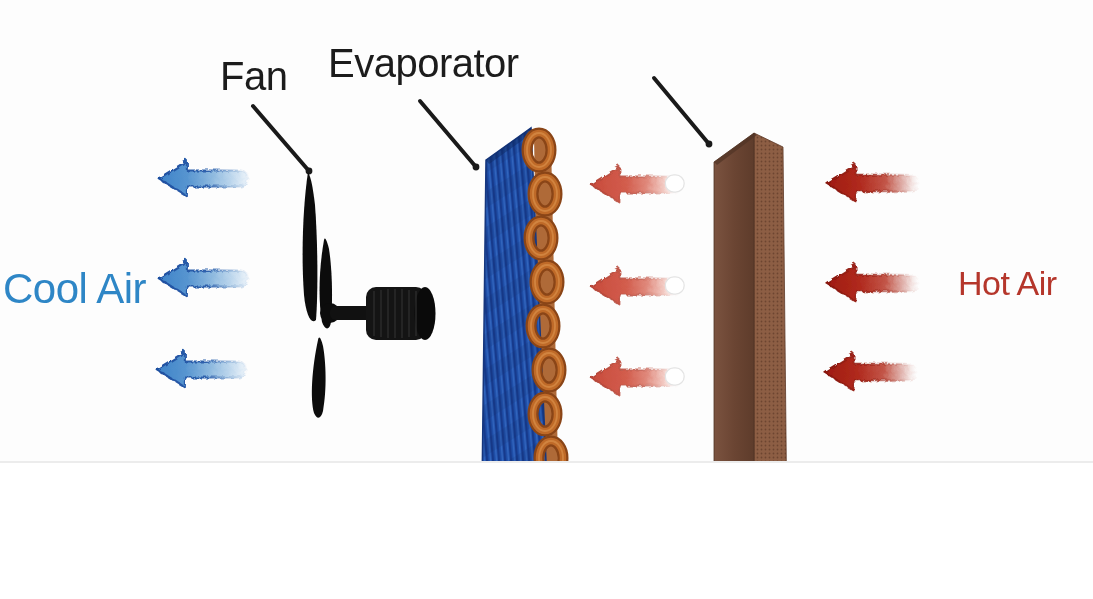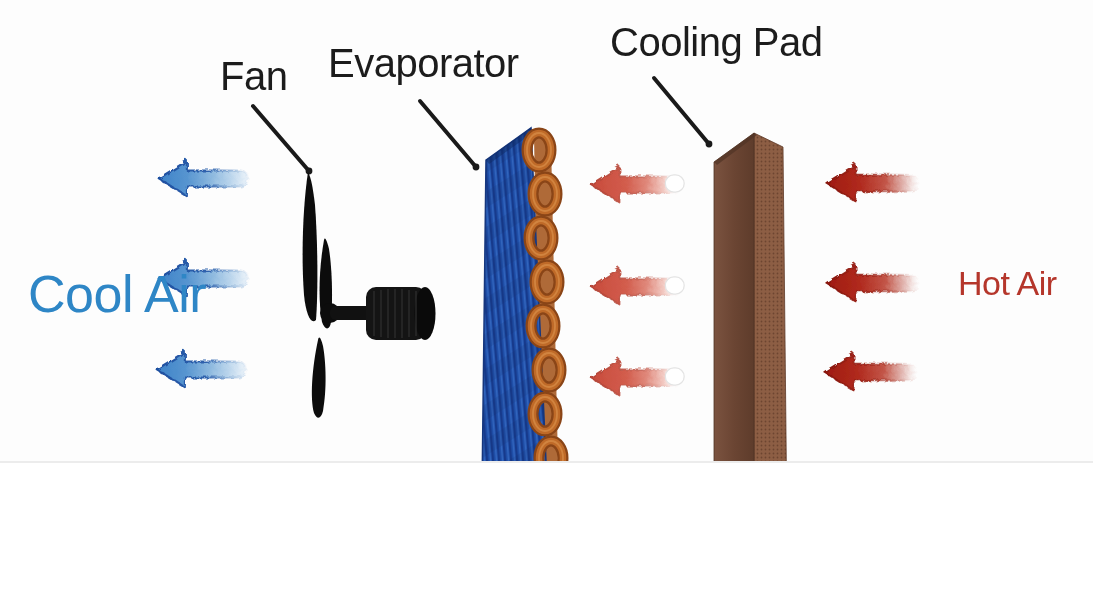--- a/index.html
+++ b/index.html
@@ -19,21 +19,21 @@
     position:absolute;
     white-space:nowrap;
     line-height:1.05;
     letter-spacing:-0.5px;
     user-select:none;
   }
   .lbl-dark{color:#1c1c1c;font-size:40px;}
   .lbl-fan{left:220px;top:55px;}
   .lbl-evap{left:328px;top:42px;}
   .lbl-pad{left:610px;top:21px;}
-  .lbl-cool{left:3px;top:267px;font-size:52px;color:#2e86c6;margin-left:25px;}
+  .lbl-cool{left:3px;top:267px;font-size:42px;color:#2e86c6;}
   .lbl-hot{left:958px;top:266px;font-size:34px;color:#b5362b;}
 </style>
 </head>
 <body>
 
 <div class="canvas">
 
   <svg class="diagram-svg" width="1093" height="599" viewBox="0 0 1093 599">
     <defs>
       <filter id="rough" x="-15%" y="-15%" width="130%" height="130%">
@@ -214,17 +214,16 @@
     <g>
       <use href="#arrowRed" x="820" y="159" width="106" height="46"></use>
       <use href="#arrowRed" x="820" y="259" width="106" height="46"></use>
       <use href="#arrowRed" x="818" y="348" width="106" height="46"></use>
       <use href="#arrowRed" x="815" y="460" width="106" height="46"></use>
     </g>
   </svg>
 
   <div class="lbl lbl-dark lbl-fan">Fan</div>
   <div class="lbl lbl-dark lbl-evap">Evaporator</div>
-  <div class="lbl lbl-dark lbl-pad">Cooling Pad</div>
   <div class="lbl lbl-cool">Cool Air</div>
   <div class="lbl lbl-hot">Hot Air</div>
 
 </div>
 
 </body></html>

